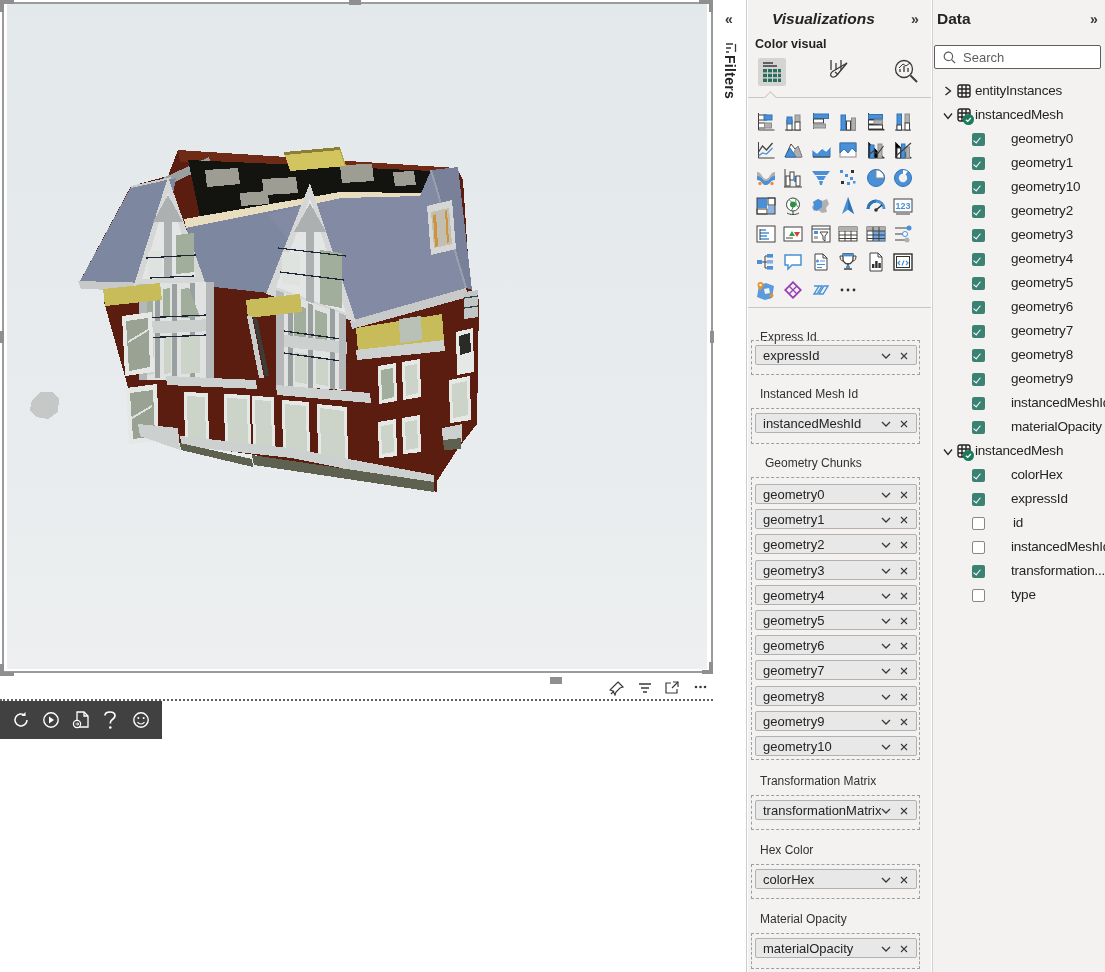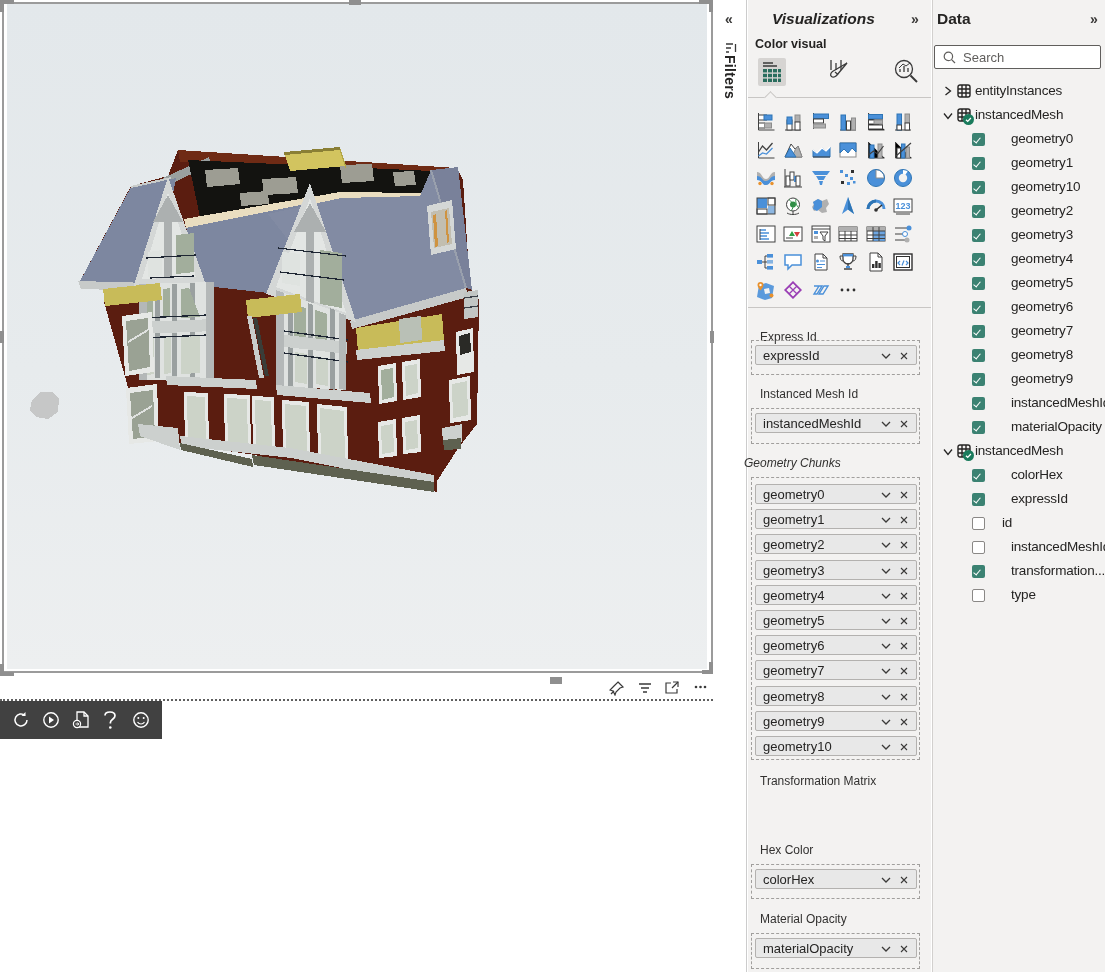--- a/index.html
+++ b/index.html
@@ -544,21 +544,21 @@
         </svg></div>
   </div>
   <div class="abs wlabel" style="left:760px;top:387px;">Instanced Mesh Id</div>
   <div class="abs wellbox" style="left:751px;top:408px;width:169px;height:36px;">
     <div class="pill" style="top:4px;">instancedMeshId<svg class="pvx" style="right:25px;top:7px" width="10" height="6" viewBox="0 0 10 6">
           <path d="M1 1l4 4 4-4" stroke="#3b3a39" stroke-width="1.3" fill="none"></path>
         </svg><svg class="pvx" style="right:8px;top:6px" width="8" height="8" viewBox="0 0 8 8">
           <path d="M1 1l6 6M7 1l-6 6" stroke="#3b3a39" stroke-width="1.1"></path>
         </svg></div>
   </div>
-  <div class="abs wlabel" style="left:744px;top:456px;font-style:italic;">Geometry Chunks</div>
+  <div class="abs wlabel" style="left:765px;top:456px;">Geometry Chunks</div>
   <div class="abs wellbox" style="left:751px;top:477px;width:169px;height:283px;" id="geomwell">
     <div class="pill" style="top:6px;">geometry0<svg class="pvx" style="right:25px;top:7px" width="10" height="6" viewBox="0 0 10 6">
           <path d="M1 1l4 4 4-4" stroke="#3b3a39" stroke-width="1.3" fill="none"></path>
         </svg><svg class="pvx" style="right:8px;top:6px" width="8" height="8" viewBox="0 0 8 8">
           <path d="M1 1l6 6M7 1l-6 6" stroke="#3b3a39" stroke-width="1.1"></path>
         </svg></div>
     <div class="pill" style="top:31px;">geometry1<svg class="pvx" style="right:25px;top:7px" width="10" height="6" viewBox="0 0 10 6">
           <path d="M1 1l4 4 4-4" stroke="#3b3a39" stroke-width="1.3" fill="none"></path>
         </svg><svg class="pvx" style="right:8px;top:6px" width="8" height="8" viewBox="0 0 8 8">
           <path d="M1 1l6 6M7 1l-6 6" stroke="#3b3a39" stroke-width="1.1"></path>
@@ -603,20 +603,27 @@
         </svg><svg class="pvx" style="right:8px;top:6px" width="8" height="8" viewBox="0 0 8 8">
           <path d="M1 1l6 6M7 1l-6 6" stroke="#3b3a39" stroke-width="1.1"></path>
         </svg></div>
     <div class="pill" style="top:258px;">geometry10<svg class="pvx" style="right:25px;top:7px" width="10" height="6" viewBox="0 0 10 6">
           <path d="M1 1l4 4 4-4" stroke="#3b3a39" stroke-width="1.3" fill="none"></path>
         </svg><svg class="pvx" style="right:8px;top:6px" width="8" height="8" viewBox="0 0 8 8">
           <path d="M1 1l6 6M7 1l-6 6" stroke="#3b3a39" stroke-width="1.1"></path>
         </svg></div>
   </div>
   <div class="abs wlabel" style="left:760px;top:774px;">Transformation Matrix</div>
+  <div class="abs wellbox" style="left:751px;top:795px;width:169px;height:35px;">
+    <div class="pill" style="top:4px;">transformationMatrix<svg class="pvx" style="right:25px;top:7px" width="10" height="6" viewBox="0 0 10 6">
+          <path d="M1 1l4 4 4-4" stroke="#3b3a39" stroke-width="1.3" fill="none"></path>
+        </svg><svg class="pvx" style="right:8px;top:6px" width="8" height="8" viewBox="0 0 8 8">
+          <path d="M1 1l6 6M7 1l-6 6" stroke="#3b3a39" stroke-width="1.1"></path>
+        </svg></div>
+  </div>
   <div class="abs wlabel" style="left:760px;top:843px;">Hex Color</div>
   <div class="abs wellbox" style="left:751px;top:864px;width:169px;height:35px;">
     <div class="pill" style="top:4px;">colorHex<svg class="pvx" style="right:25px;top:7px" width="10" height="6" viewBox="0 0 10 6">
           <path d="M1 1l4 4 4-4" stroke="#3b3a39" stroke-width="1.3" fill="none"></path>
         </svg><svg class="pvx" style="right:8px;top:6px" width="8" height="8" viewBox="0 0 8 8">
           <path d="M1 1l6 6M7 1l-6 6" stroke="#3b3a39" stroke-width="1.1"></path>
         </svg></div>
   </div>
   <div class="abs wlabel" style="left:760px;top:912px;">Material Opacity</div>
   <div class="abs wellbox" style="left:751px;top:933px;width:169px;height:36px;">
@@ -737,21 +744,21 @@
     <div class="trow" style="top:384px">
         <div class="cb on"></div>
         <span style="position:absolute;left:79px;top:4px;">colorHex</span>
       </div>
     <div class="trow" style="top:408px">
         <div class="cb on"></div>
         <span style="position:absolute;left:79px;top:4px;">expressId</span>
       </div>
     <div class="trow" style="top:432px">
         <div class="cb off"></div>
-        <span style="position:absolute;left:70px;top:4px;">id</span>
+        <span style="position:absolute;left:81px;top:4px;">id</span>
       </div>
     <div class="trow" style="top:456px">
         <div class="cb off"></div>
         <span style="position:absolute;left:79px;top:4px;">instancedMeshId</span>
       </div>
     <div class="trow" style="top:480px">
         <div class="cb on"></div>
         <span style="position:absolute;left:79px;top:4px;">transformation...</span>
       </div>
     <div class="trow" style="top:504px">

